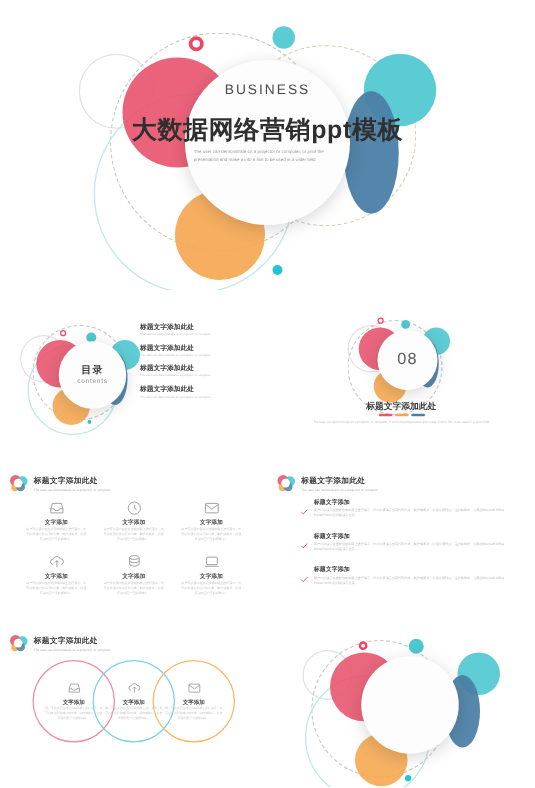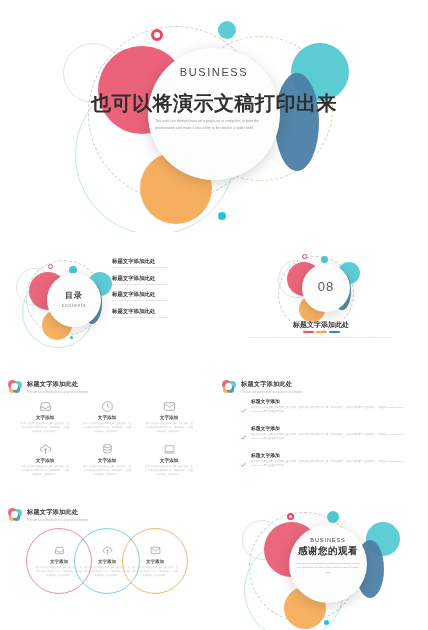--- a/index.html
+++ b/index.html
@@ -126,21 +126,21 @@
     <div class="circ orange" style="left:140px; top:152px; width:72px;  height:72px;"></div>
     <div class="circ" style="left:151px; top:29px;  width:12px;  height:12px;  background:#fff; border:3px solid #f0455f;"></div>
     <div class="circ" style="left:218px; top:212px; width:8px;   height:8px;   background:#25c4d4;"></div>
 
     <div class="whitecirc" style="left:148px; top:48px; width:132px; height:132px; z-index:10;"></div>
 
     <div class="hero-txt" style="left:148px; top:66px; width:132px;">
       <div class="hero-eyebrow">BUSINESS</div>
     </div>
     <div style="position:absolute; left:0; top:86px; width:428px; text-align:center; z-index:13;">
-      <div class="hero-title">也可以将演示文稿打印出来</div>
+      <div class="hero-title">大数据网络营销ppt模板</div>
     </div>
     <div style="position:absolute; left:148px; top:111px; width:132px; z-index:13;">
       <div class="hero-sub">The user can demonstrate on a projector or computer, or print the presentation and make it into a film to be used in a wider field</div>
     </div>
   </div>
 
   <div class="slide s2">
     <div class="ring" style="left:16px; top:22px; width:38px; height:38px;"></div>
     <div class="ring-dash" style="left:26px; top:14px; width:76px; height:76px;"></div>
     <div class="ring-teal" style="left:22px; top:30px; width:72px; height:72px;"></div>
@@ -396,20 +396,15 @@
 
     <div class="circ" style="left:50px;  top:20px;  width:55px; height:55px; background:#e8566f; opacity:.9;"></div>
     <div class="circ" style="left:113px; top:9px;   width:12px; height:12px; background:#4ec8d0;"></div>
     <div class="circ" style="left:152px; top:20px;  width:34px; height:34px; background:#4ec8d0; opacity:.9;"></div>
     <div class="circ" style="left:142px; top:38px;  width:28px; height:58px; background:#4a7fa5; opacity:.93; border-radius:50%;"></div>
     <div class="circ" style="left:70px;  top:85px;  width:42px; height:42px; background:#f5a852; opacity:.9;"></div>
     <div class="circ" style="left:73px;  top:11px;  width:7px;  height:7px;  background:#fff; border:2px solid #f0455f;"></div>
     <div class="circ" style="left:110px; top:118px; width:5px;  height:5px;  background:#25c4d4;"></div>
 
     <div class="whitecirc" style="left:75px; top:23px; width:78px; height:78px; z-index:10;"></div>
-    <div style="position:absolute; left:75px; top:35px; width:78px; text-align:center; z-index:13;">
-      <div class="th-eyebrow">BUSINESS</div>
-      <div class="th-title">感谢您的观看</div>
-      <div class="th-sub">The user can demonstrate on a projector or computer, or print the presentation and make it into a film to be used in a wider field</div>
-    </div>
   </div>
 
 </div>
 
 </body></html>

